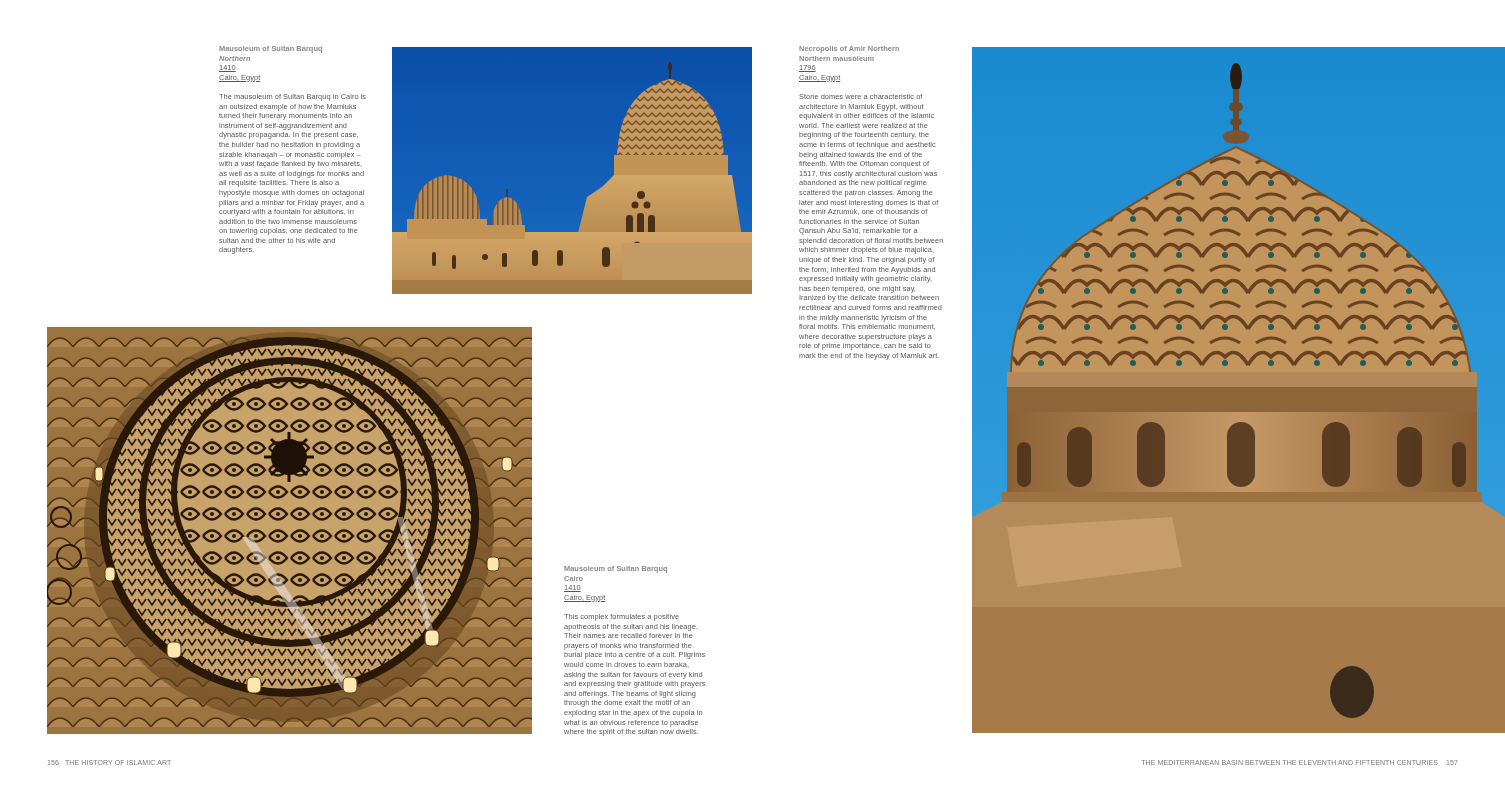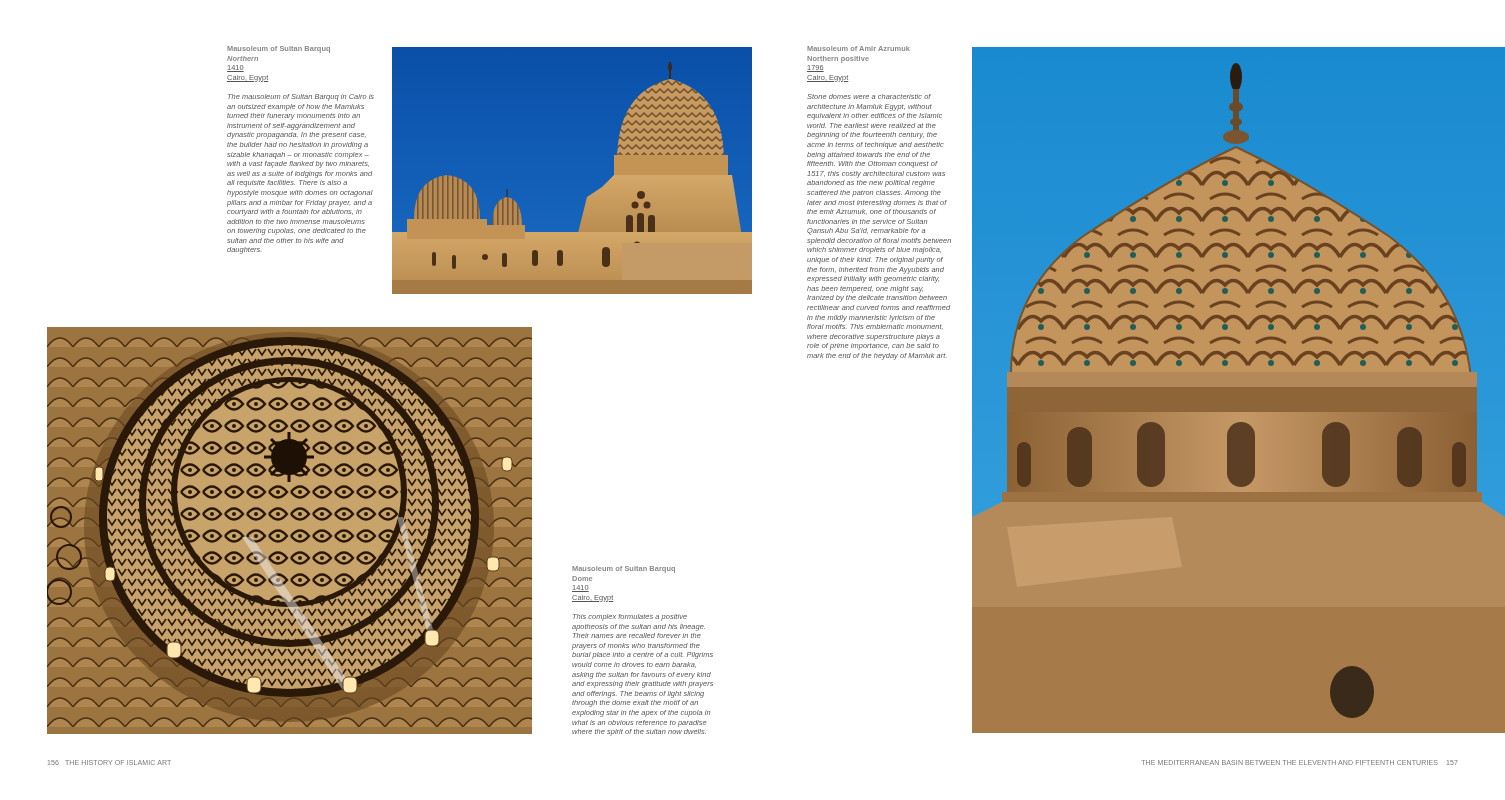--- a/index.html
+++ b/index.html
@@ -8,27 +8,26 @@
       background: #ffffff;
       font-family: "Liberation Sans", sans-serif;
       color: #4a4a4a;
     }
     .caption {
       position: absolute;
       width: 148px;
       font-size: 7.4px;
       line-height: 9.6px;
       letter-spacing: 0.05px;
-      margin-left: 8px;
     }
     .cap-title { color: #8a8a8a; font-weight: bold; display:block; }
     .cap-sub { color: #8a8a8a; font-weight: bold; display:block; }
     .cap-sub.italic { font-style: italic; }
     .cap-date, .cap-place { color: #555; display:block;text-decoration:underline; }
-    .cap-body { color: #555; margin-top: 9.6px; display:block;font-style:italic; }
+    .cap-body { color: #555; margin-top: 9.6px; display:block; }
 
     .photo { position: absolute; overflow: hidden; }
 
     .folio {
       position: absolute; top: 759px;
       font-size: 7px; letter-spacing: 0.1px; color: #777;
       text-transform: uppercase;
       font-family: "Liberation Sans", sans-serif;
     }
     .folio .num { margin-right: 6px; }
@@ -155,29 +154,29 @@
     <g fill="none" stroke="#2a1808" stroke-width="2">
       <circle cx="22" cy="230" r="12"></circle>
       <circle cx="12" cy="265" r="12"></circle>
       <circle cx="14" cy="190" r="10"></circle>
     </g>
   </svg>
 </div>
 
 <div class="caption" style="left:564px; top:564px;">
   <span class="cap-title">Mausoleum of Sultan Barquq</span>
-  <span class="cap-sub">Dome</span>
+  <span class="cap-sub">Cairo</span>
   <span class="cap-date">1410</span>
   <span class="cap-place">Cairo, Egypt</span>
   <span class="cap-body">This complex formulates a positive apotheosis of the sultan and his lineage. Their names are recalled forever in the prayers of monks who transformed the burial place into a centre of a cult. Pilgrims would come in droves to earn baraka, asking the sultan for favours of every kind and expressing their gratitude with prayers and offerings. The beams of light slicing through the dome exalt the motif of an exploding star in the apex of the cupola in what is an obvious reference to paradise where the spirit of the sultan now dwells.</span>
 </div>
 
 <div class="caption" style="left:799px; top:44px; width:145px;">
-  <span class="cap-title">Mausoleum of Amir Azrumuk</span>
-  <span class="cap-sub">Northern positive</span>
+  <span class="cap-title">Necropolis of Amir Northern</span>
+  <span class="cap-sub">Northern mausoleum</span>
   <span class="cap-date">1796</span>
   <span class="cap-place">Cairo, Egypt</span>
   <span class="cap-body">Stone domes were a characteristic of architecture in Mamluk Egypt, without equivalent in other edifices of the Islamic world. The earliest were realized at the beginning of the fourteenth century, the acme in terms of technique and aesthetic being attained towards the end of the fifteenth. With the Ottoman conquest of 1517, this costly architectural custom was abandoned as the new political regime scattered the patron classes. Among the later and most interesting domes is that of the emir Azrumuk, one of thousands of functionaries in the service of Sultan Qansuh Abu Sa'id, remarkable for a splendid decoration of floral motifs between which shimmer droplets of blue majolica, unique of their kind. The original purity of the form, inherited from the Ayyubids and expressed initially with geometric clarity, has been tempered, one might say, Iranized by the delicate transition between rectilinear and curved forms and reaffirmed in the mildly manneristic lyricism of the floral motifs. This emblematic monument, where decorative superstructure plays a role of prime importance, can be said to mark the end of the heyday of Mamluk art.</span>
 </div>
 
 <div class="photo" style="left:972px; top:47px; width:533px; height:686px;">
   <svg width="533" height="686" viewBox="0 0 533 686">
     <defs>
       <linearGradient id="sky2" x1="0" y1="0" x2="0" y2="1">
         <stop offset="0" stop-color="#1a8ad0"></stop>

